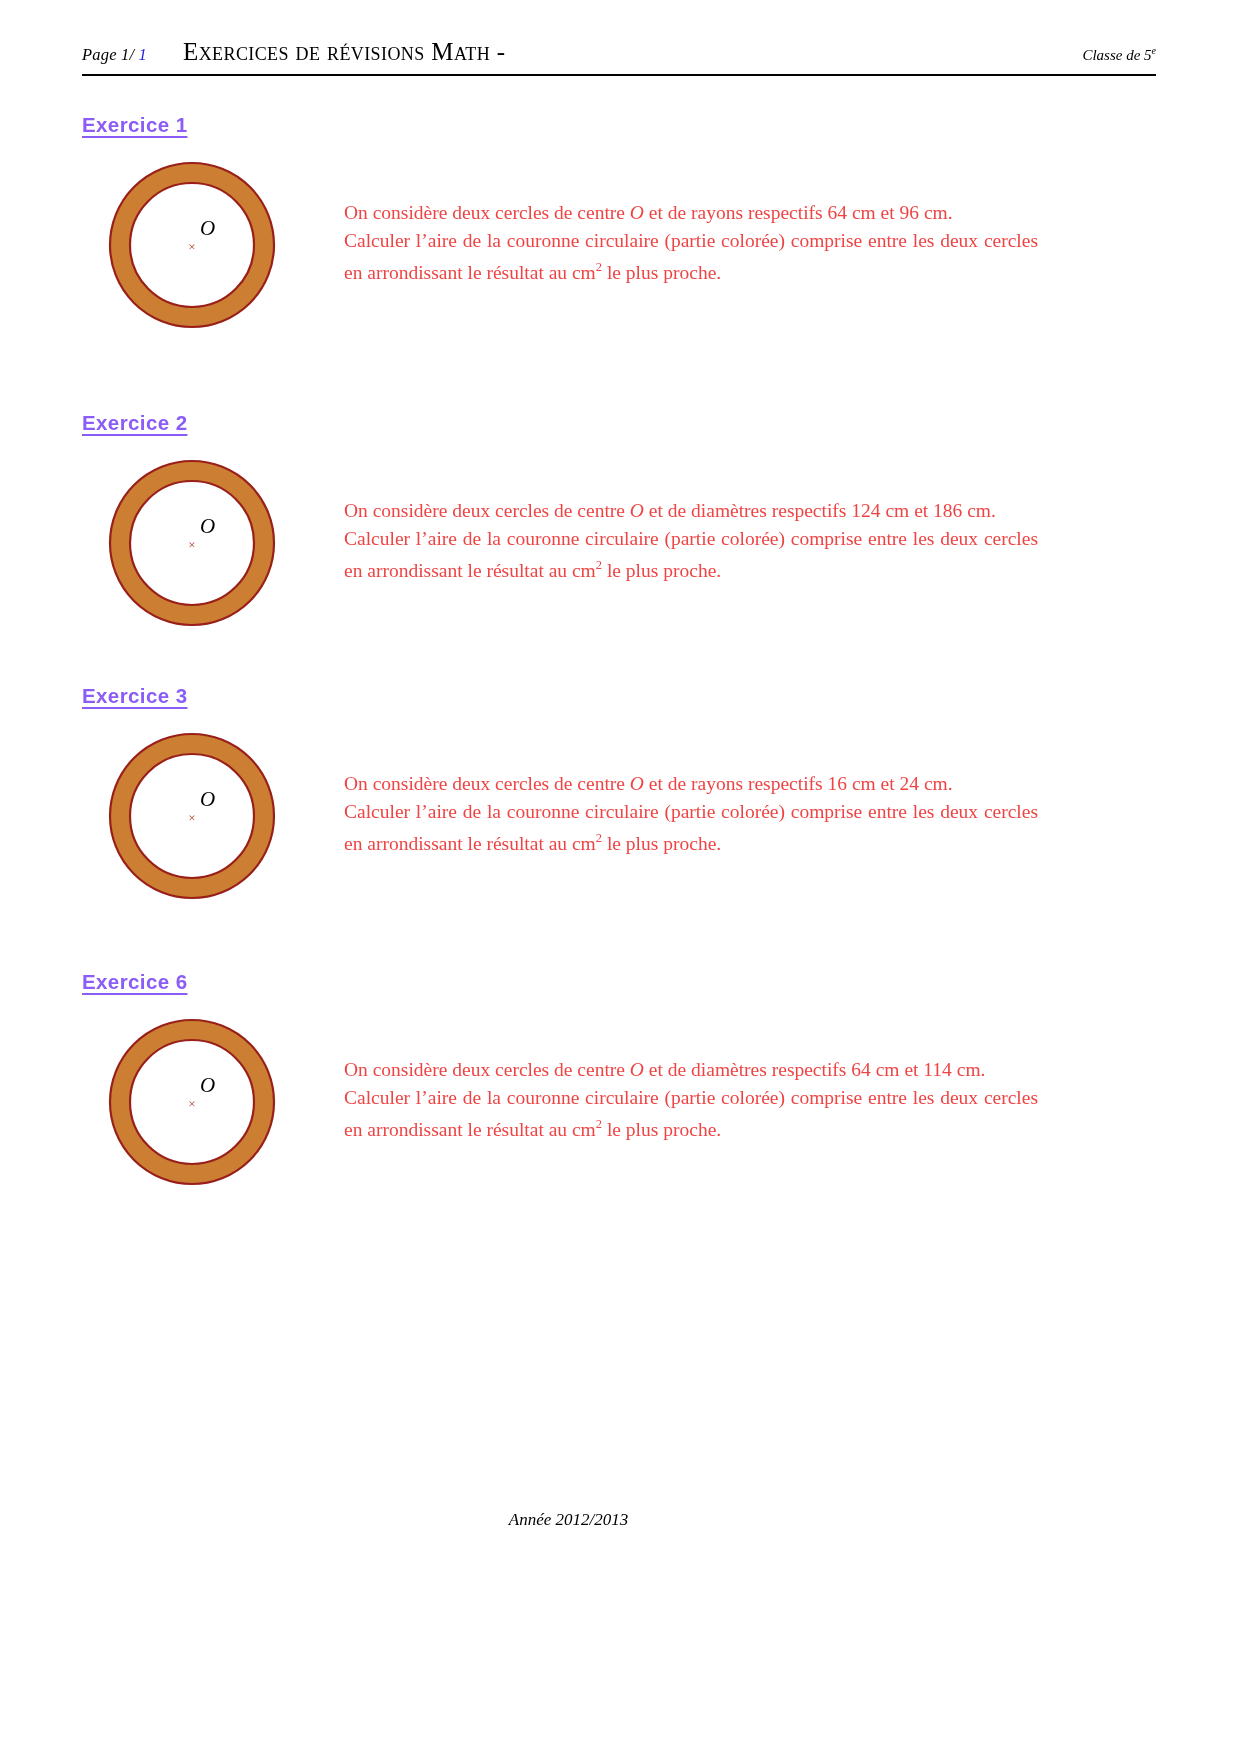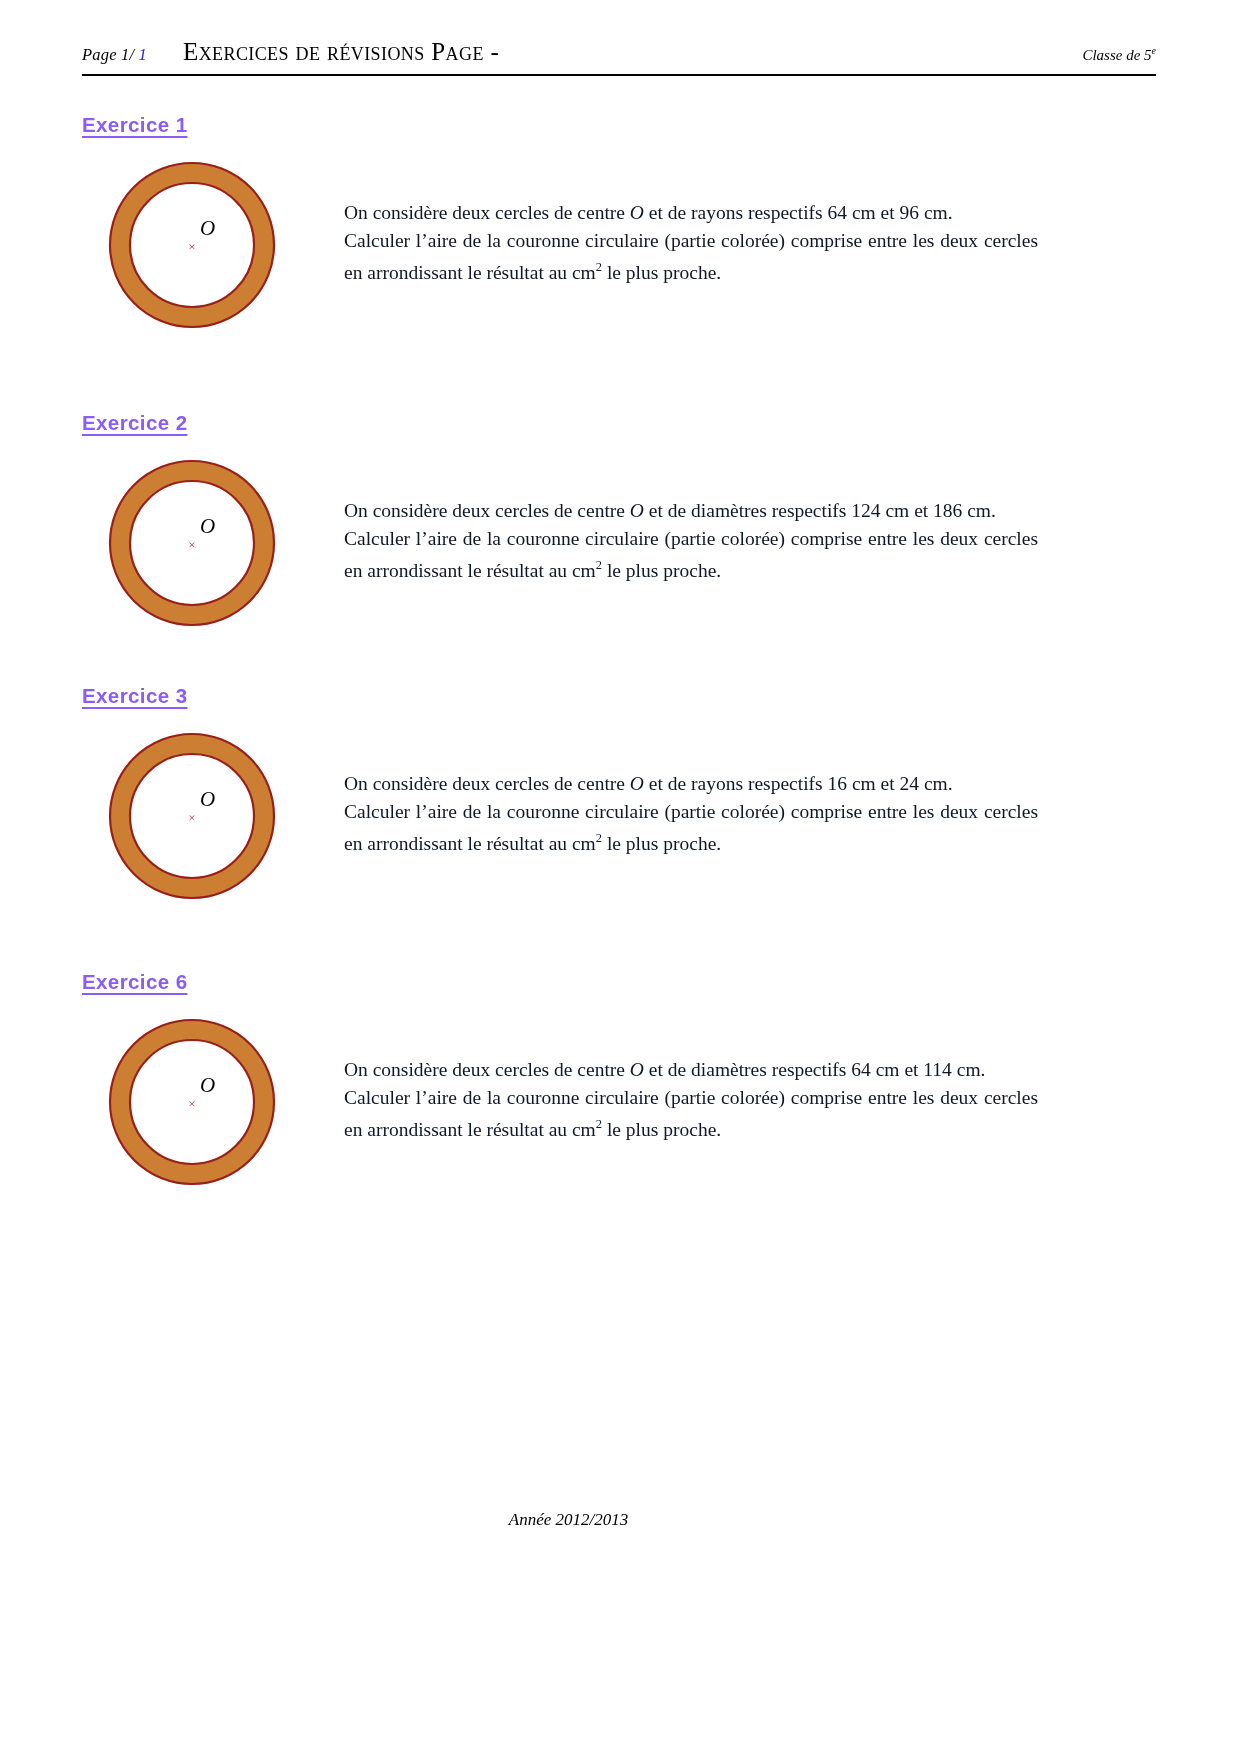--- a/index.html
+++ b/index.html
@@ -96,21 +96,21 @@
     top: 0;
   }
   .statement {
     position: absolute;
     left: 262px;
     width: 694px;
     font-family: "Liberation Serif", serif;
     font-size: 19.5px;
     line-height: 27.5px;
     text-align: justify;
-    color: #0f172a;
+    color: #ef4444;
   }
   .statement .mathvar { font-style: italic; }
   .statement .sup { font-size: 12.5px; vertical-align: super; }
 
   
   .footer {
     position: absolute;
     left: 0;
     top: 1510px;
     width: 1137px;
@@ -121,21 +121,21 @@
   }
 </style>
 </head>
 <body>
 
 <div class="page">
 
   <div class="header">
     <div class="header-row">
       <span class="hdr-page"><span>Page 1/</span> <span class="pagenum-blue">1</span></span>
-      <span class="hdr-title">Exercices de révisions Page -</span>
+      <span class="hdr-title">Exercices de révisions Math -</span>
       <span class="hdr-class"><span>Classe de 5</span><span class="sup">e</span></span>
     </div>
     <div class="header-rule"></div>
   </div>
 
   <div class="exercise" style="top:113px;">
     <div class="ex-title">Exercice 1</div>
     <div class="ex-body">
       <div class="figure">
         <svg width="184" height="184" viewBox="0 0 184 184">

